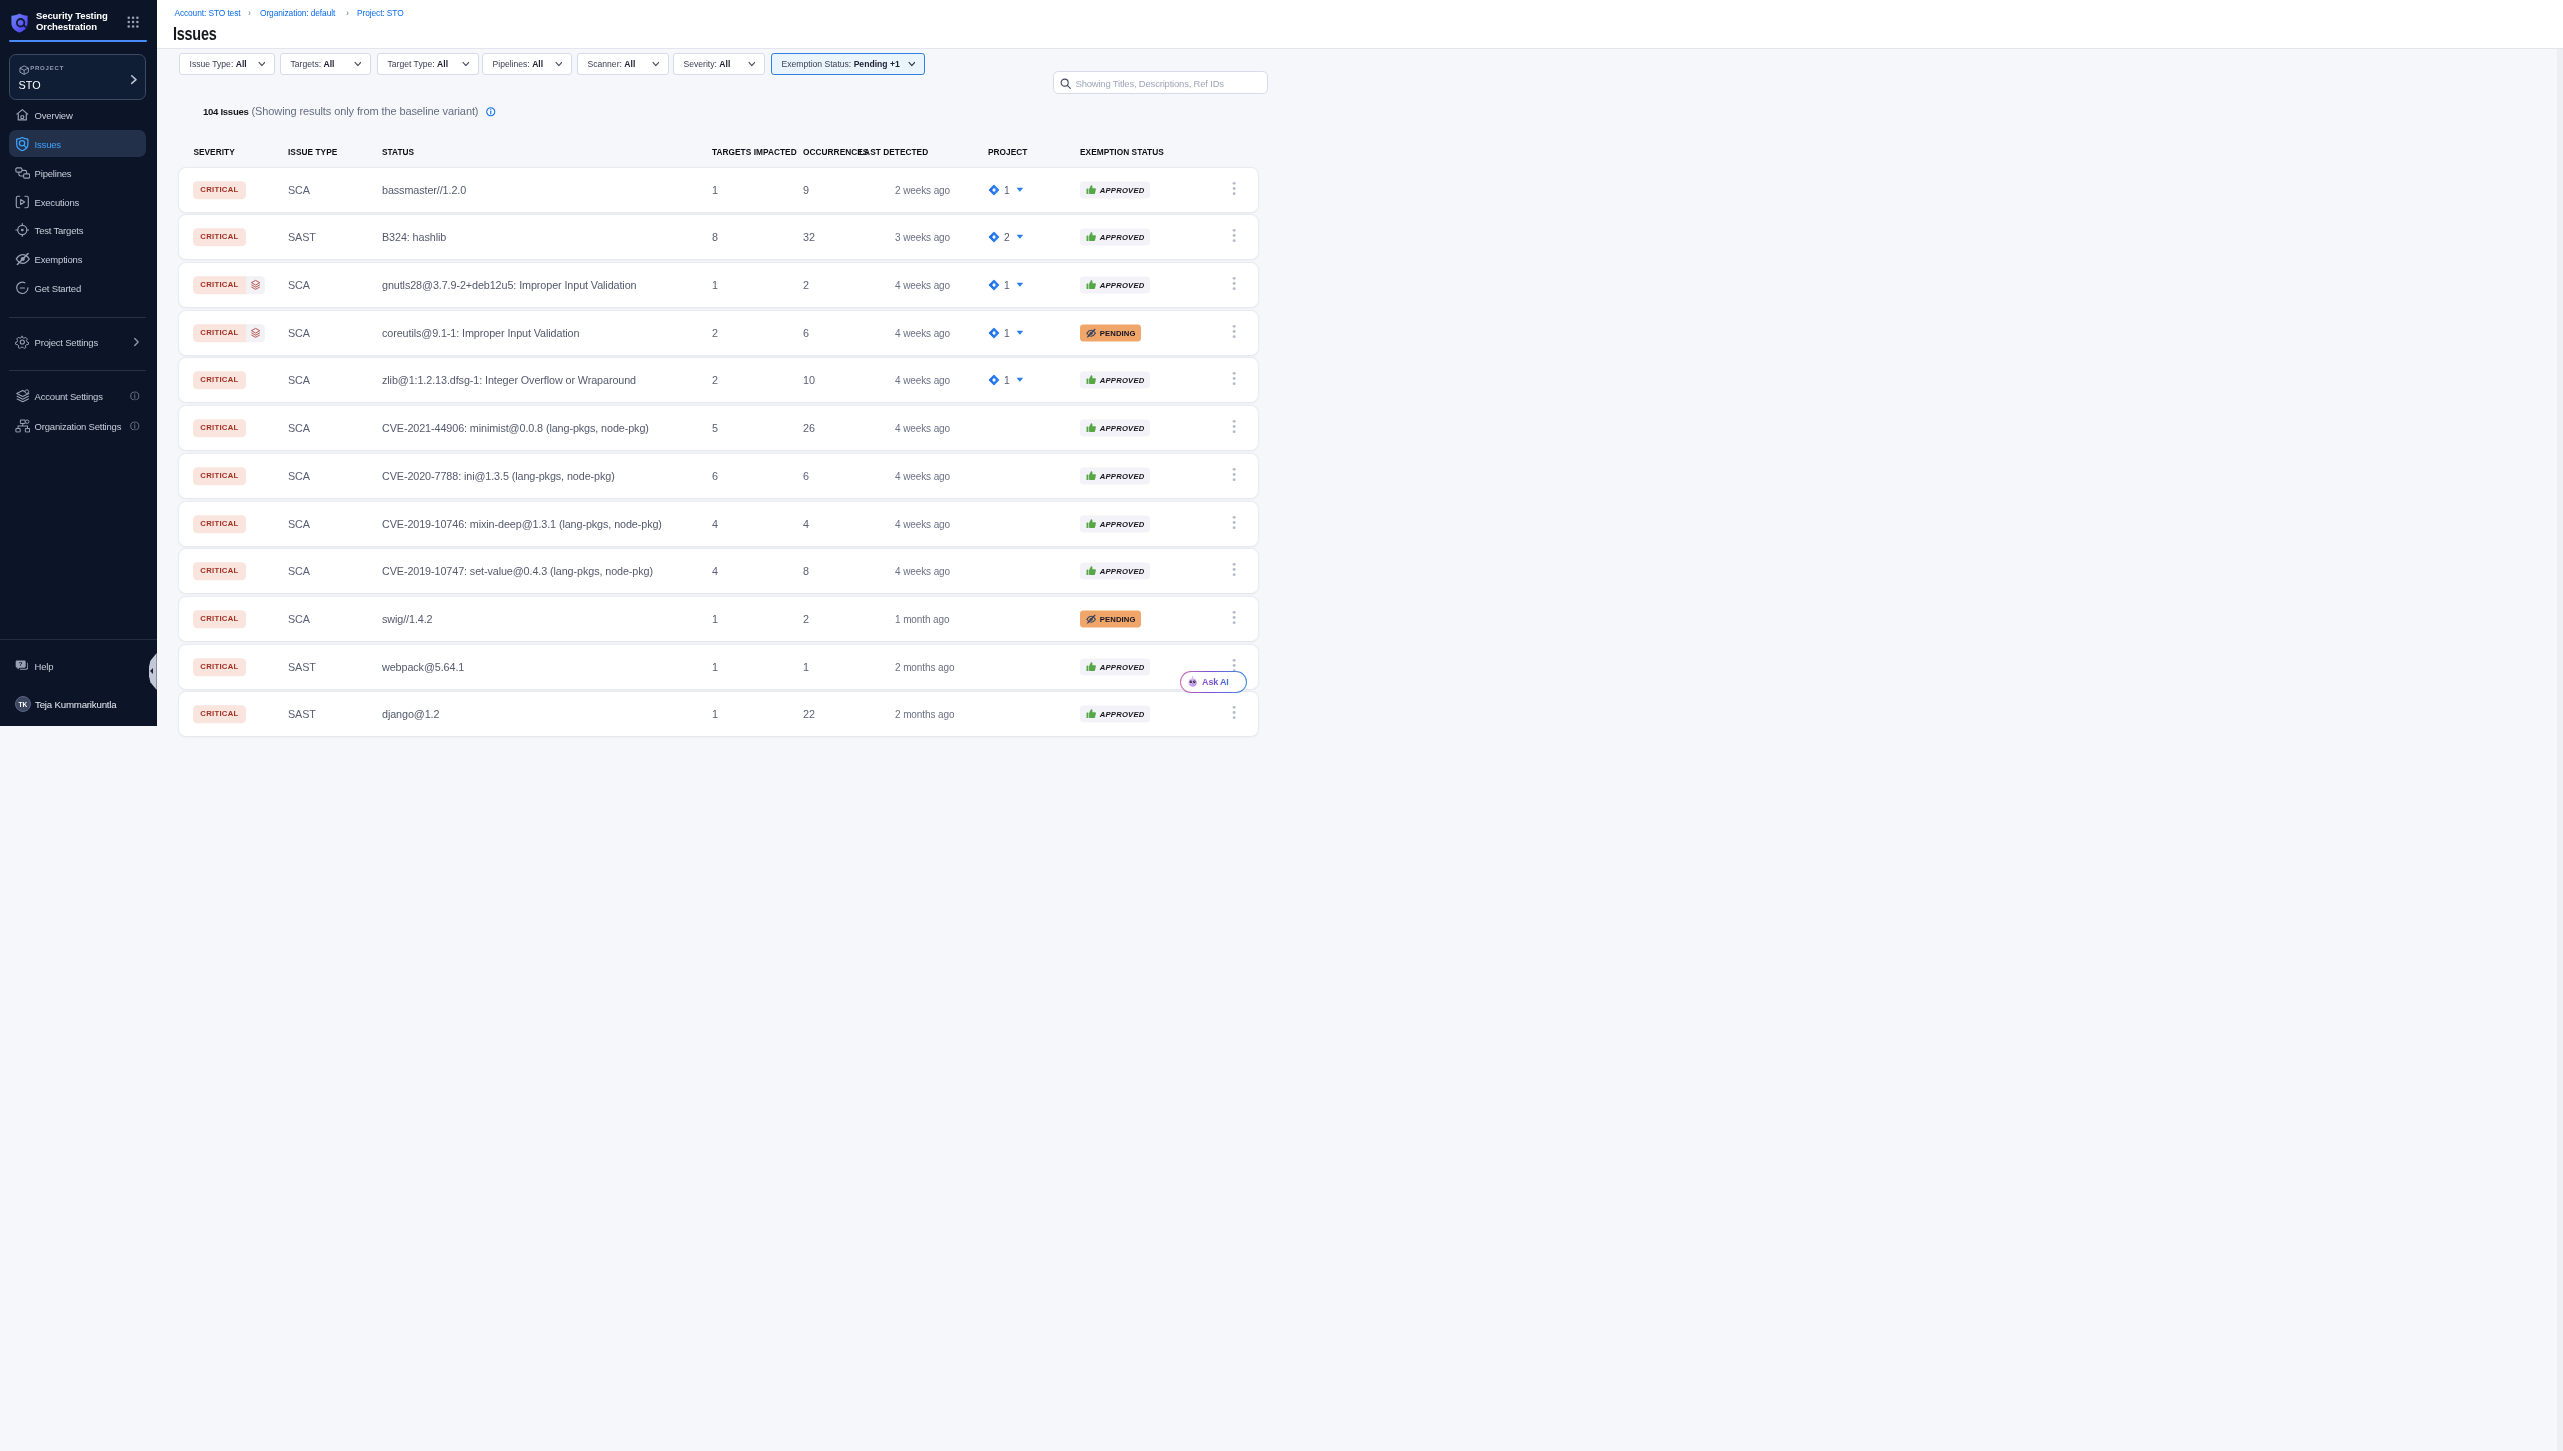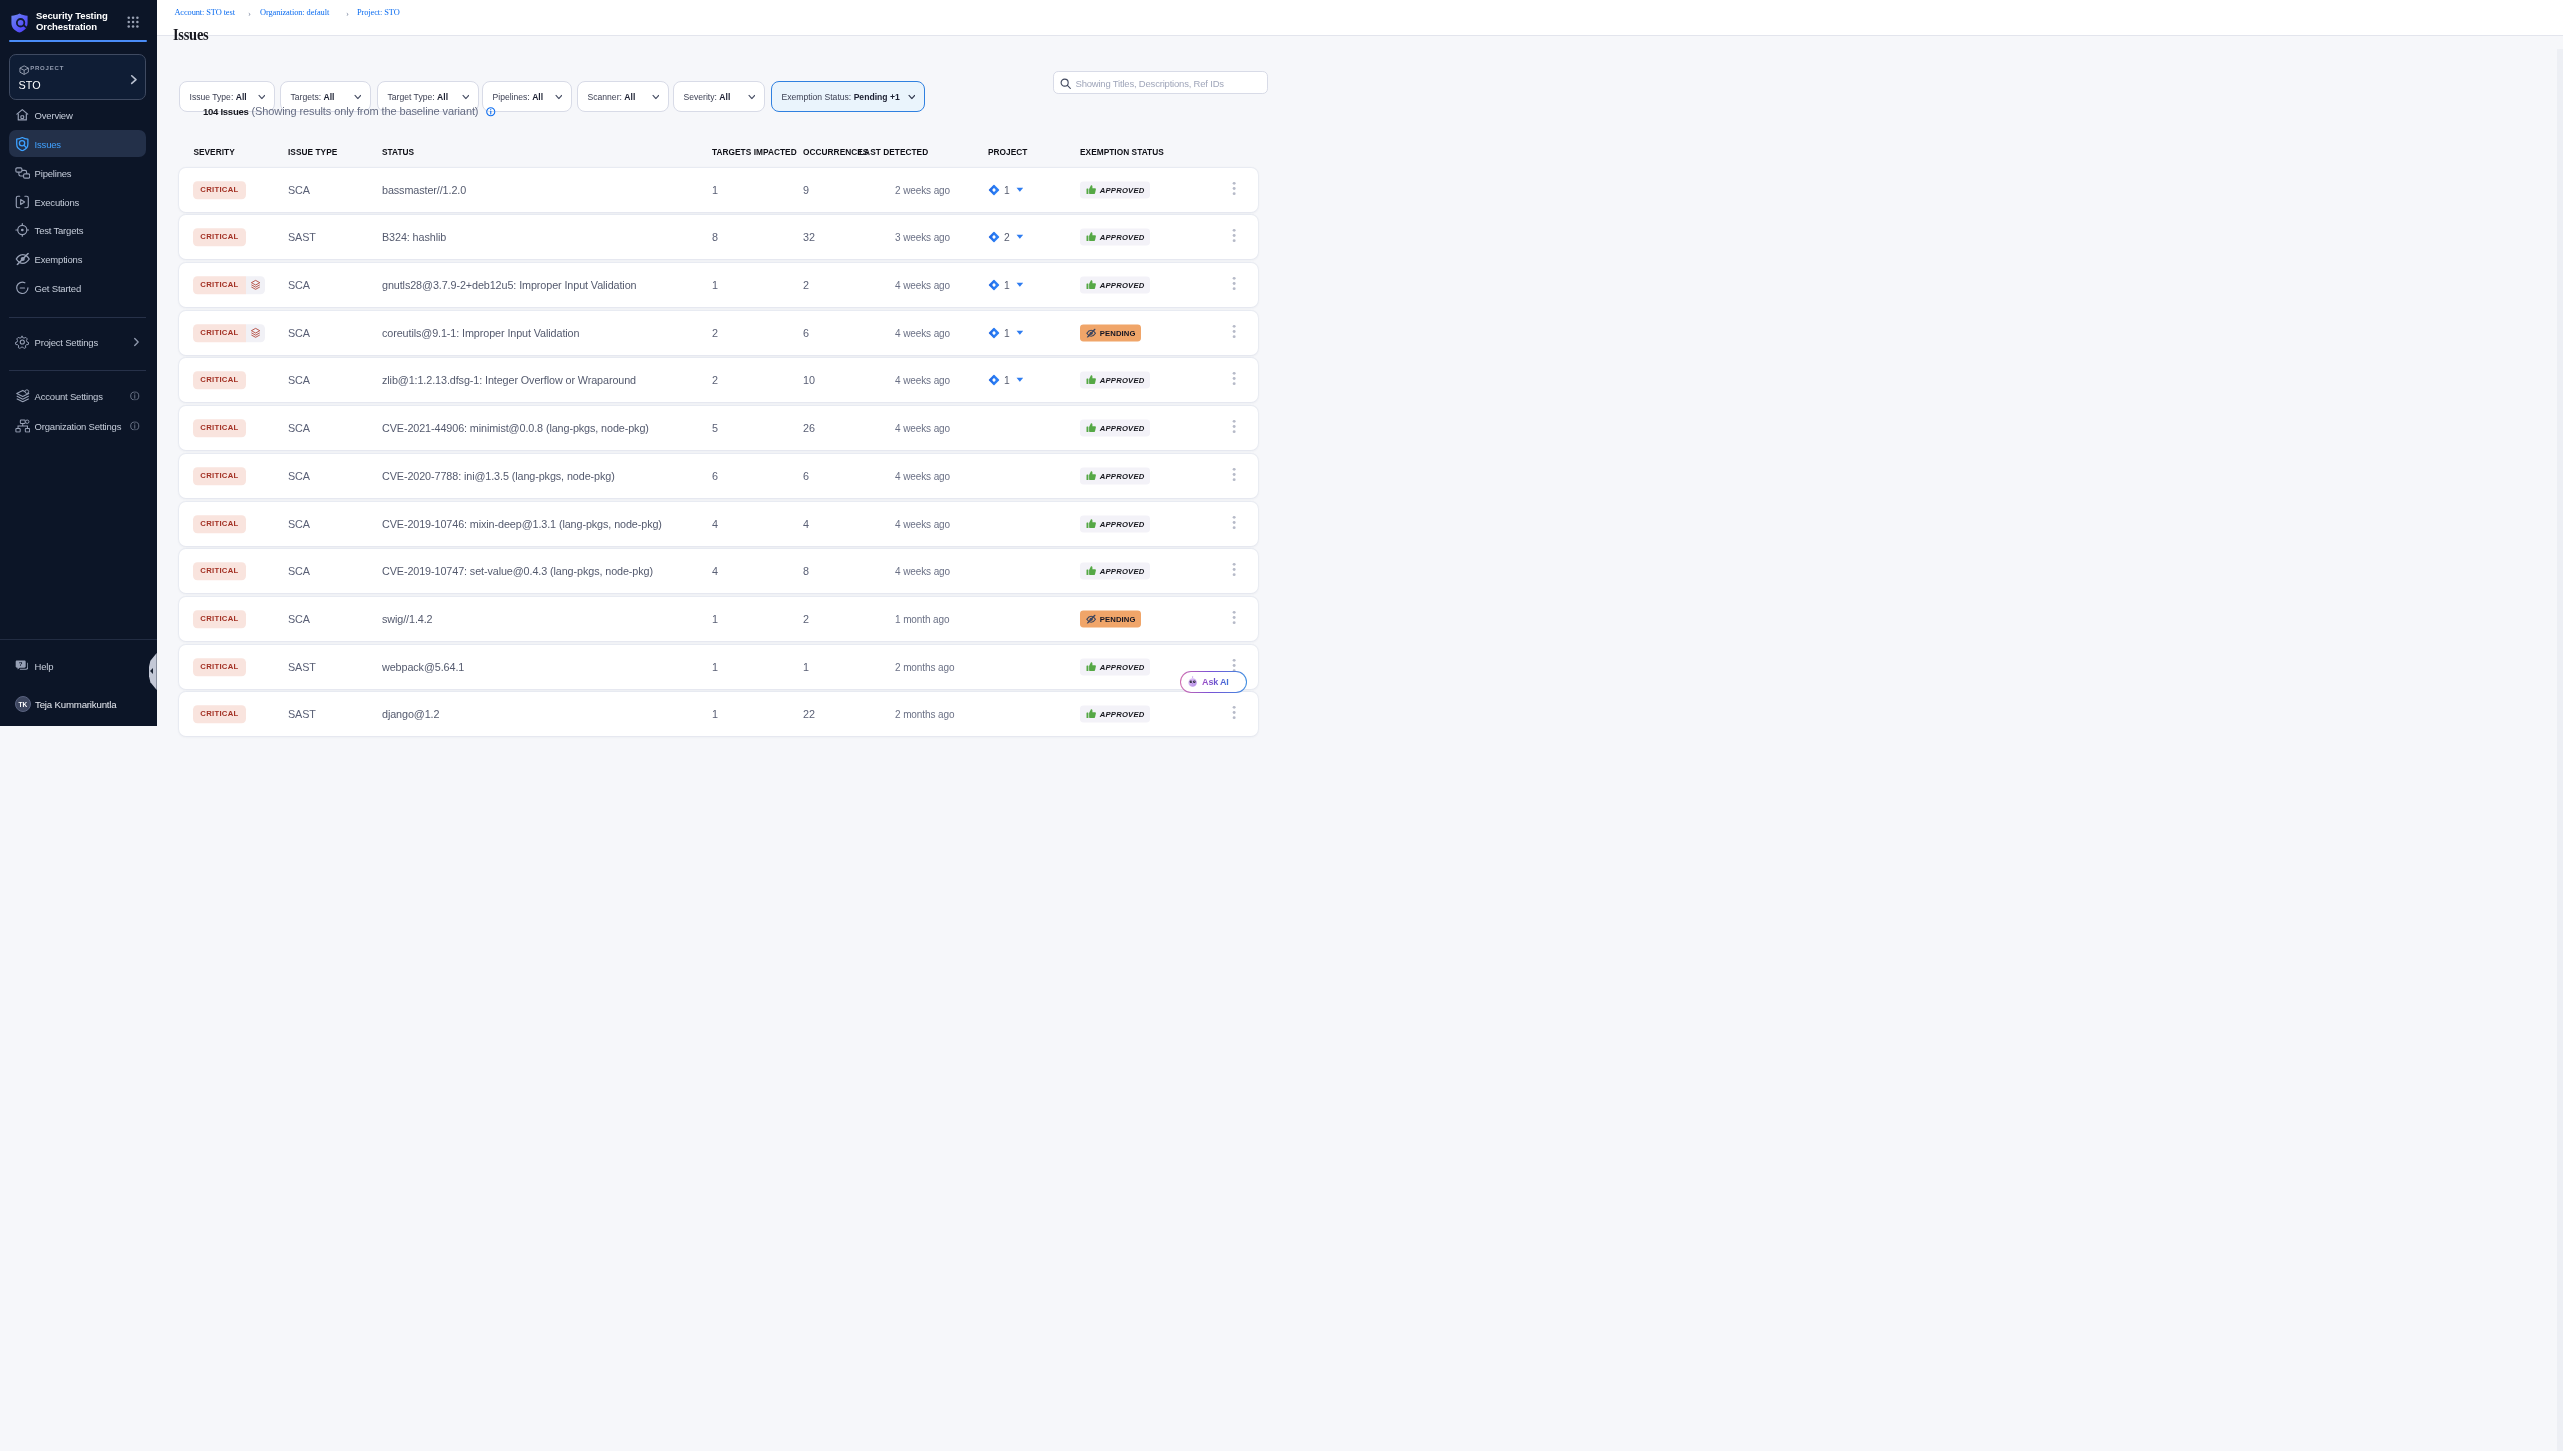--- a/index.html
+++ b/index.html
@@ -23,26 +23,26 @@
 .srow { position:absolute; left:8.6px; width:137px; height:27px; }
 .srow .nicon { position:absolute; left:6px; top:50%; transform:translateY(-50%); display:flex; }
 .srow .nlab { position:absolute; left:26px; top:50%; transform:translateY(-50%); font-size:9.5px; letter-spacing:-0.2px; color:#c6cdda; white-space:nowrap; }
 .srow .rinfo { position:absolute; right:6px; top:50%; transform:translateY(-50%); display:flex; }
 #botdiv { position:absolute; left:0; top:639px; width:157px; height:0.9px; background:#222c42; }
 #avatar { position:absolute; left:14.6px; top:696px; width:16.3px; height:16.3px; border-radius:50%; background:#3e4760; border:0.9px solid #5a6380; color:#fff; font-size:6.5px; font-weight:bold; text-align:center; line-height:16px; }
 #uname { position:absolute; left:35px; top:699px; font-size:9.7px; letter-spacing:-0.2px; color:#e6e9f0; }
 #collapse { position:absolute; left:149px; top:653px; width:7.7px; height:37px; background:#c3c8d6; clip-path:polygon(100% 0,100% 100%,18% 79%,0 63%,0 37%,18% 21%); z-index:6; }
 #collapse:after { content:""; position:absolute; left:1.3px; top:14.6px; border-right:3.9px solid #1a2233; border-top:3.4px solid transparent; border-bottom:3.4px solid transparent; }
 
-#hdr { position:absolute; left:157px; top:0; right:0; height:36px; background:#fff; border-bottom:0.9px solid #e3e5ed;font-family:Liberation Serif, serif; }
+#hdr { position:absolute; left:157px; top:0; right:0; height:49px; background:#fff; border-bottom:0.9px solid #e3e5ed; }
 .bc { position:absolute; top:8.2px; font-size:8.4px; letter-spacing:-0.1px; color:#0b6cf0; white-space:nowrap; }
 .bsep { position:absolute; top:7.7px; font-size:9px; color:#98a1b4; font-weight:bold; }
 #h1 { position:absolute; left:16.4px; top:24px; font-size:17.6px; font-weight:bold; color:#17181f; letter-spacing:-0.3px; transform:scaleX(0.82); transform-origin:0 0; }
 
-.filt { position:absolute; top:81px; height:31px; background:#fff; border:0.9px solid #d8dbe7; border-radius:8px; }
+.filt { position:absolute; top:53px; height:22px; background:#fff; border:0.9px solid #d8dbe7; border-radius:3px; }
 .filt .fl { position:absolute; left:9.5px; top:50%; transform:translateY(-50%); font-size:8.6px; color:#3d4154; white-space:nowrap; }
 .filt .fl b { color:#1d2133; }
 .filt svg { position:absolute; right:8.6px; top:50%; transform:translateY(-50%); }
 .filt.fex { background:#eaf4fc; border:0.9px solid #2f80e0; }
 #search { position:absolute; left:1053px; top:71px; width:215px; height:23px; background:#fff; border:0.9px solid #d8dbe7; border-radius:5.2px; }
 #search svg { position:absolute; left:6px; top:5.6px; }
 #search .ph { position:absolute; left:21.5px; top:50%; transform:translateY(-50%); font-size:9.5px; letter-spacing:-0.2px; color:#a0a6ba; white-space:nowrap; }
 
 #count { position:absolute; left:179px; top:105px; font-size:11px; letter-spacing:-0.1px; color:#666d83; }
 #count b { font-size:9.6px; letter-spacing:-0.3px; color:#15161d;margin-left:24px; }

